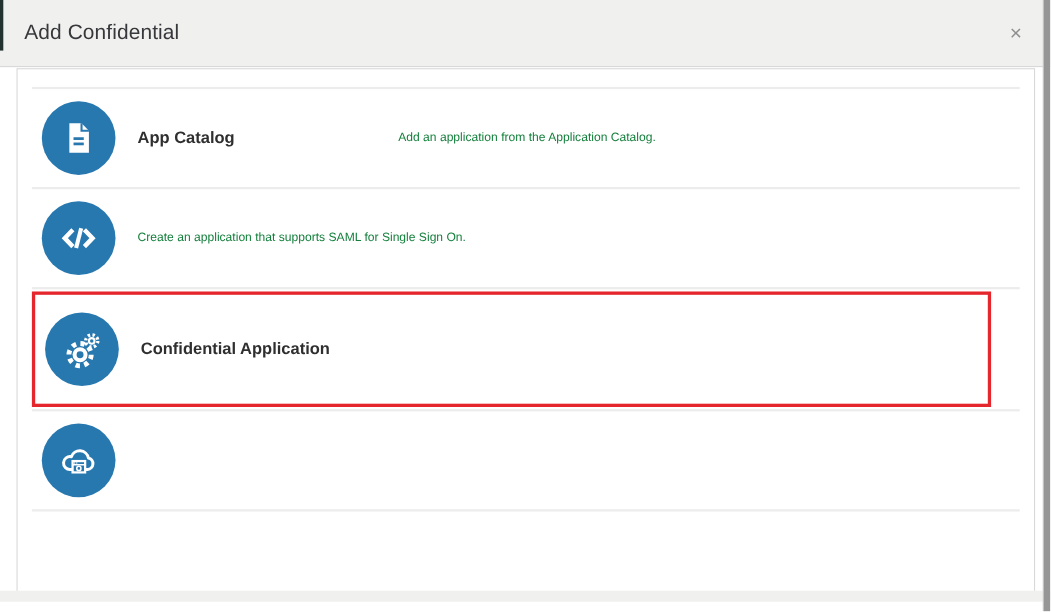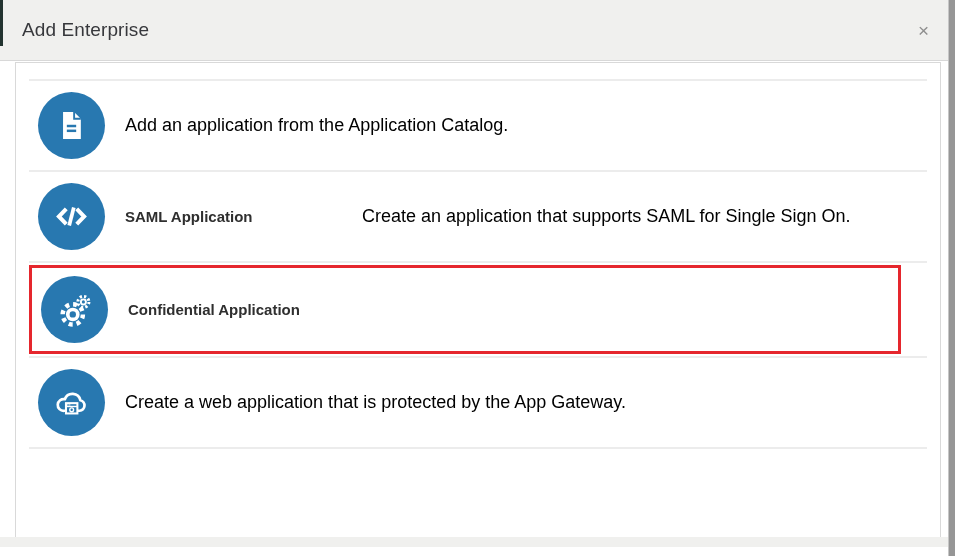--- a/index.html
+++ b/index.html
@@ -109,80 +109,80 @@
     flex-shrink: 0;
     font-size: 15px;
     font-weight: bold;
     color: #2f2f2f;
     padding-right: 12px;
   }
 
   .opt-desc {
     flex: 1;
     max-width: 520px;
-    font-size: 18px;
+    font-size: 11px;
     line-height: 17px;
-    color: #000000;
+    color: #15803d;
   }
 
   
   .highlight-wrap {
     margin: 0 13px;
     border-top: 2px solid #ececec;
   }
   .row.highlighted {
     margin: 2px 26px 2px 0;
     border: 3px solid #e5262d;
-    padding: 8px 9px;
+    padding: 16px 9px;
     min-height: 82px;
     cursor: pointer;
   }
 
   .trailing-divider {
     margin: 0 13px;
     border-top: 2px solid #ececec;
     height: 12px;
   }
 </style>
 </head>
 <body>
 
 <div class="screen">
 
   <div class="edge-sliver"></div>
 
   <div class="modal-header">
-    <div class="modal-title">Add Enterprise</div>
+    <div class="modal-title">Add Confidential</div>
     <div class="close-btn">×</div>
   </div>
 
   <div class="modal-body">
     <div class="panel">
 
       <div class="row">
         <div class="icon-circle">
           <svg viewBox="0 0 24 24" width="35" height="35">
             <path d="M6.2 2.8 H13.8 L18.4 7.4 V21.2 H6.2 Z" fill="#ffffff"></path>
             <path d="M13.8 2.8 V7.4 H18.4" stroke="#2878b0" stroke-width="1.3" fill="none"></path>
             <rect x="8.8" y="11.5" width="6.4" height="1.7" fill="#2878b0"></rect>
             <rect x="8.8" y="14.8" width="6.4" height="1.7" fill="#2878b0"></rect>
           </svg>
         </div>
+        <div class="opt-title">App Catalog</div>
         <div class="opt-desc">Add an application from the Application Catalog.</div>
       </div>
 
       <div class="row">
         <div class="icon-circle">
           <svg viewBox="0 0 24 24" width="37" height="37">
             <path d="M8.6 7 L3.8 12 L8.6 17" stroke="#ffffff" stroke-width="2.6" fill="none"></path>
             <path d="M15.4 7 L20.2 12 L15.4 17" stroke="#ffffff" stroke-width="2.6" fill="none"></path>
             <path d="M13.5 6.2 L10.5 17.8" stroke="#ffffff" stroke-width="2.4" fill="none"></path>
           </svg>
         </div>
-        <div class="opt-title">SAML Application</div>
         <div class="opt-desc">Create an application that supports SAML for Single Sign On.</div>
       </div>
 
 
       <div class="highlight-wrap">
         <div class="row highlighted">
           <div class="icon-circle">
             <svg viewBox="0 0 24 24" width="38" height="38">
               <g>
                 <circle cx="10.6" cy="14.8" r="6.4" fill="none" stroke="#ffffff" stroke-width="2.8" stroke-dasharray="2.52 2.51"></circle>
@@ -204,21 +204,20 @@
         <div class="icon-circle">
           <svg viewBox="0 0 24 24" width="38" height="38">
             <path d="M7 16.9 a3.7 3.7 0 1 1 .5 -7.3 A5.1 5.1 0 0 1 17.3 10.3 a3.35 3.35 0 0 1 -.5 6.6 z" fill="none" stroke="#ffffff" stroke-width="1.7" stroke-linejoin="round"></path>
             <rect x="8.2" y="12.1" width="7.2" height="6.5" fill="#2878b0" stroke="#ffffff" stroke-width="1.3"></rect>
             <line x1="8.2" y1="14.2" x2="15.4" y2="14.2" stroke="#ffffff" stroke-width="0.9"></line>
             <circle cx="9.4" cy="13.2" r="0.4" fill="#ffffff"></circle>
             <circle cx="10.6" cy="13.2" r="0.4" fill="#ffffff"></circle>
             <circle cx="11.8" cy="16.3" r="1.2" fill="none" stroke="#ffffff" stroke-width="0.9"></circle>
           </svg>
         </div>
-        <div class="opt-desc">Create a web application that is protected by the App Gateway.</div>
       </div>
 
       <div class="trailing-divider"></div>
     </div>
 
     <div class="modal-footer-strip"></div>
   </div>
 
   <div class="page-scrollbar">
     <div class="thumb"></div>

